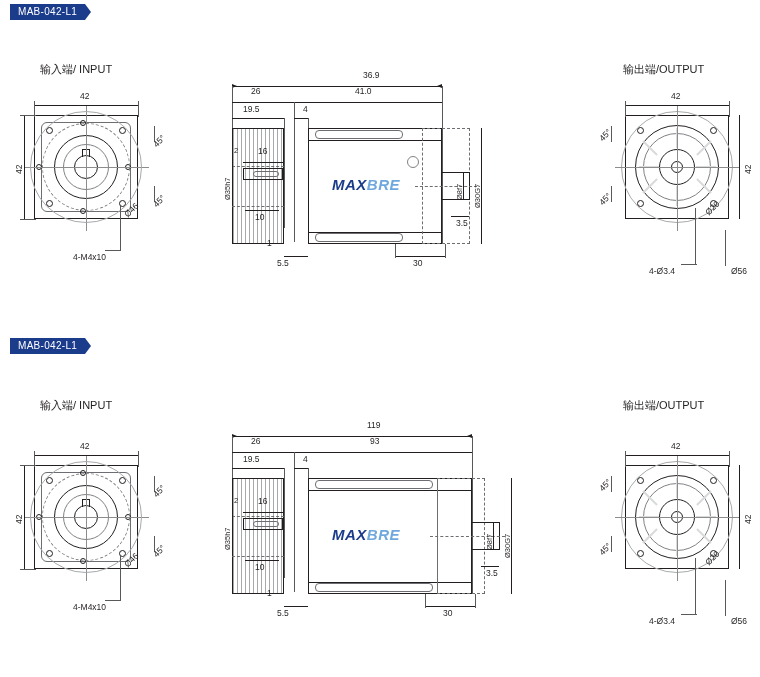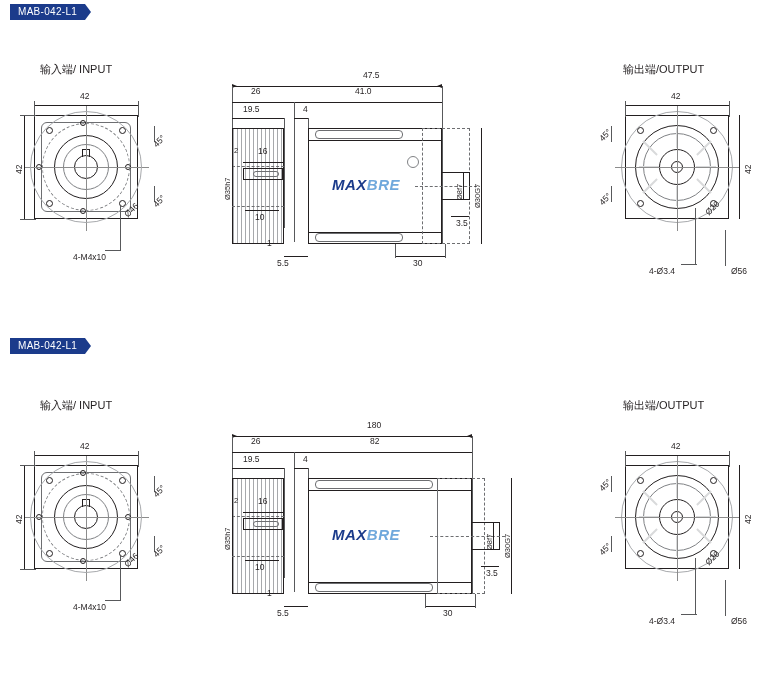--- a/index.html
+++ b/index.html
@@ -178,21 +178,21 @@
     <div class="dim rot45" style="left:112px; top:122px;">Ø46</div>
     <div class="dim rot45" style="left:141px; top:52px;">45°</div>
     <div class="dim rot45" style="left:141px; top:112px;">45°</div>
     <div class="dim" style="left:63px; top:162px;">4-M4x10</div>
     <div class="ln v thin" style="left:110px; top:116px; height:44px;"></div>
     <div class="ln h thin" style="left:95px; top:160px; width:16px;"></div>
   </div>
 
   <div class="grp" style="left:215px; top:68px; width:320px; height:215px;">
 
-    <div class="dim" style="left:148px; top:2px;">47.5</div>
+    <div class="dim" style="left:148px; top:2px;">36.9</div>
     <div class="ln h" style="left:17px; top:18px; width:210px;"></div>
     <div class="arrowhead arrow-r" style="left:17px; top:16px;"></div>
     <div class="arrowhead arrow-l" style="left:222px; top:16px;"></div>
     <div class="ln v thin" style="left:17px; top:18px; height:158px;"></div>
     <div class="ln v thin" style="left:227px; top:18px; height:158px;"></div>
 
     <div class="dim" style="left:36px; top:18px;">26</div>
     <div class="dim" style="left:140px; top:18px;">41.0</div>
     <div class="ln h" style="left:17px; top:34px; width:62px;"></div>
     <div class="ln h" style="left:79px; top:34px; width:148px;"></div>
@@ -334,29 +334,29 @@
     <div class="ln h thin" style="left:10px; top:129px; width:16px;"></div>
     <div class="dim rot45" style="left:112px; top:122px;">Ø46</div>
     <div class="dim rot45" style="left:141px; top:52px;">45°</div>
     <div class="dim rot45" style="left:141px; top:112px;">45°</div>
     <div class="dim" style="left:63px; top:162px;">4-M4x10</div>
     <div class="ln v thin" style="left:110px; top:116px; height:44px;"></div>
     <div class="ln h thin" style="left:95px; top:160px; width:16px;"></div>
   </div>
 
   <div class="grp" style="left:215px; top:418px; width:330px; height:215px;">
-    <div class="dim" style="left:152px; top:2px;">180</div>
+    <div class="dim" style="left:152px; top:2px;">119</div>
     <div class="ln h" style="left:17px; top:18px; width:240px;"></div>
     <div class="arrowhead arrow-r" style="left:17px; top:16px;"></div>
     <div class="arrowhead arrow-l" style="left:252px; top:16px;"></div>
     <div class="ln v thin" style="left:17px; top:18px; height:158px;"></div>
     <div class="ln v thin" style="left:257px; top:18px; height:158px;"></div>
 
     <div class="dim" style="left:36px; top:18px;">26</div>
-    <div class="dim" style="left:155px; top:18px;">82</div>
+    <div class="dim" style="left:155px; top:18px;">93</div>
     <div class="ln h" style="left:17px; top:34px; width:62px;"></div>
     <div class="ln h" style="left:79px; top:34px; width:178px;"></div>
     <div class="ln v thin" style="left:79px; top:34px; height:140px;"></div>
 
     <div class="dim" style="left:28px; top:36px;">19.5</div>
     <div class="dim" style="left:88px; top:36px;">4</div>
     <div class="ln h" style="left:17px; top:50px; width:52px;"></div>
     <div class="ln h" style="left:79px; top:50px; width:14px;"></div>
     <div class="ln v thin" style="left:69px; top:50px; height:110px;"></div>
     <div class="ln v thin" style="left:93px; top:50px; height:22px;"></div>

